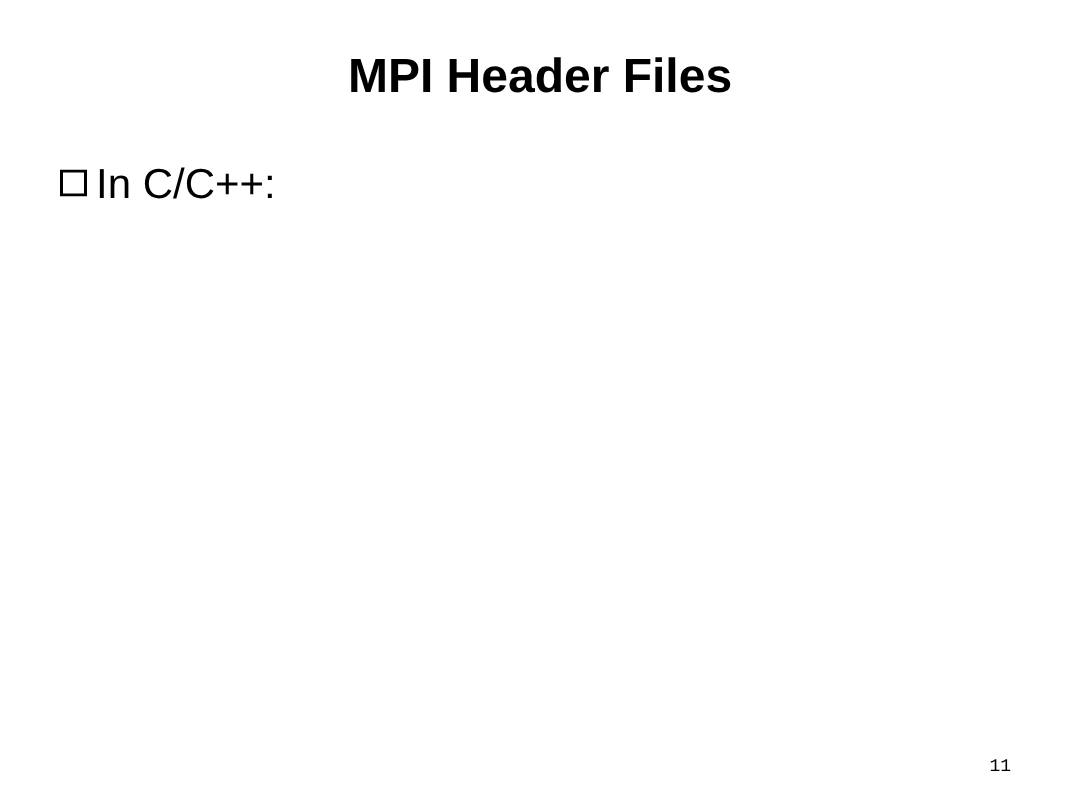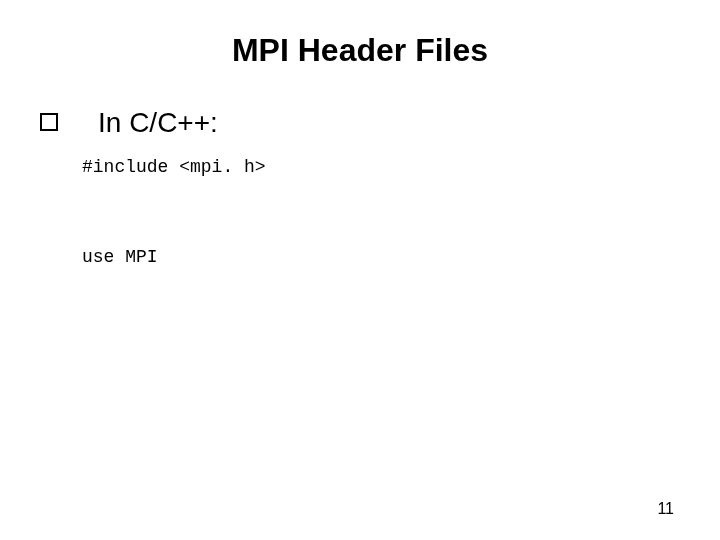--- a/index.html
+++ b/index.html
@@ -27,21 +27,20 @@
       font-weight: bold;
       text-align: center;
       margin-top: 12px;
       margin-bottom: 38px;
       letter-spacing: 0px;
     }
     .bullet-row {
       display: flex;
       align-items: flex-start;
       margin-bottom: 18px;
-      gap: 34px;
     }
     .bullet-icon {
       width: 18px;
       height: 18px;
       margin-right: 6px;
       margin-top: 6px;
       flex-shrink: 0;
     }
     .bullet-text {
       font-size: 28px;
@@ -65,42 +64,40 @@
     .section-c {
       margin-bottom: 70px;
     }
     .section-fortran {
       margin-top: 18px;
     }
     .page-number {
       position: absolute;
       bottom: 22px;
       right: 46px;
-      font-size: 16px;
-      font-family: Liberation Sans, sans-serif;
+      font-size: 12px;
+      font-family: Liberation Mono, monospace;
     }
   </style>
 </head>
 <body>
 
 <div class="slide">
 
   <h1 class="title">MPI Header Files</h1>
 
   <div class="section-c">
     <div class="bullet-row">
       <span class="bullet-icon">
         <svg viewBox="0 0 18 18" width="18" height="18">
           <rect x="1" y="1" width="16" height="16" fill="none" stroke="#000000" stroke-width="2"></rect>
         </svg>
       </span>
       <span class="bullet-text">In C/C++:</span>
     </div>
-    <div class="code-block">#include &lt;mpi. h&gt;</div>
   </div>
 
   <div class="section-fortran">
-    <div class="code-block">use MPI</div>
   </div>
 
   <div class="page-number">11</div>
 
 </div>
 
 </body></html>

